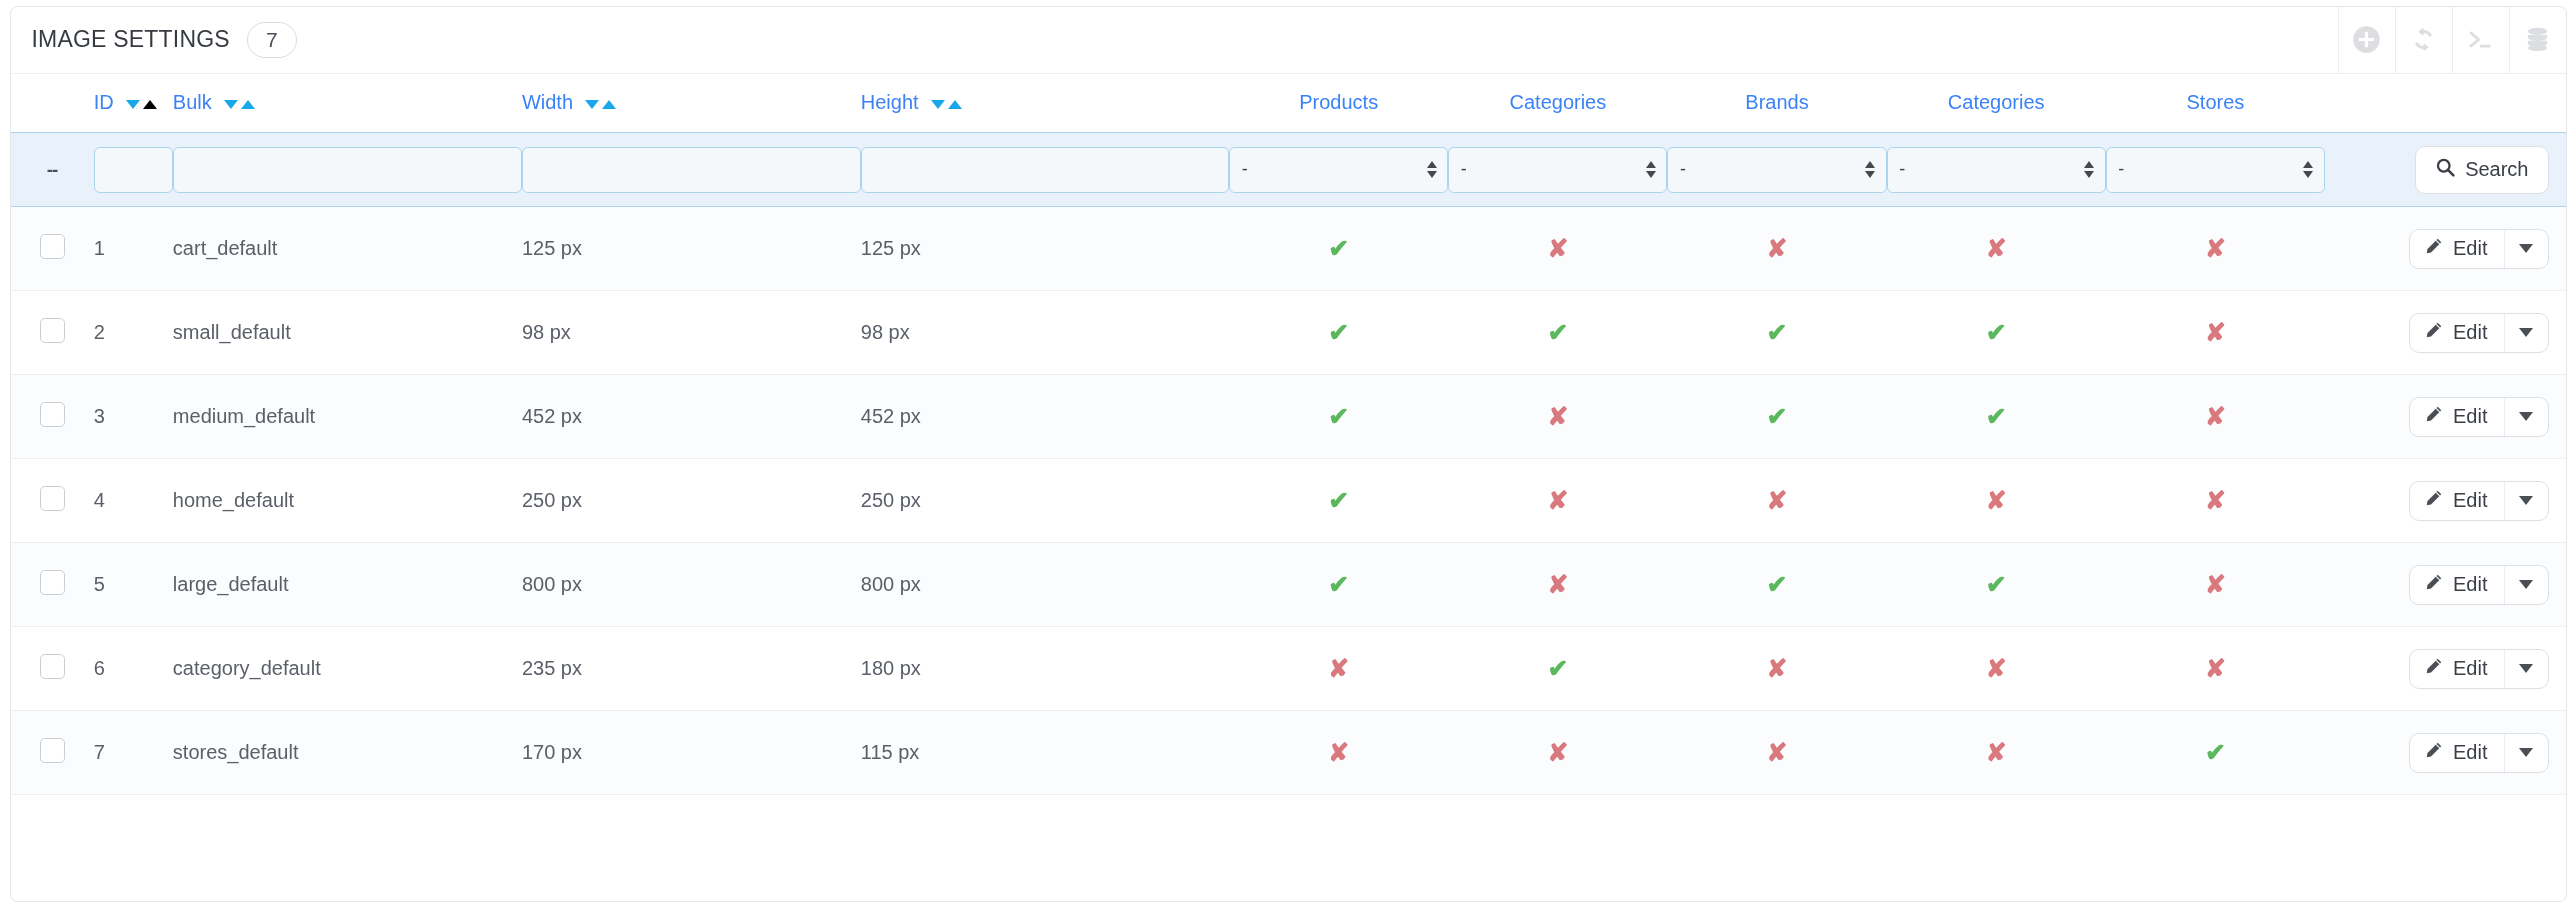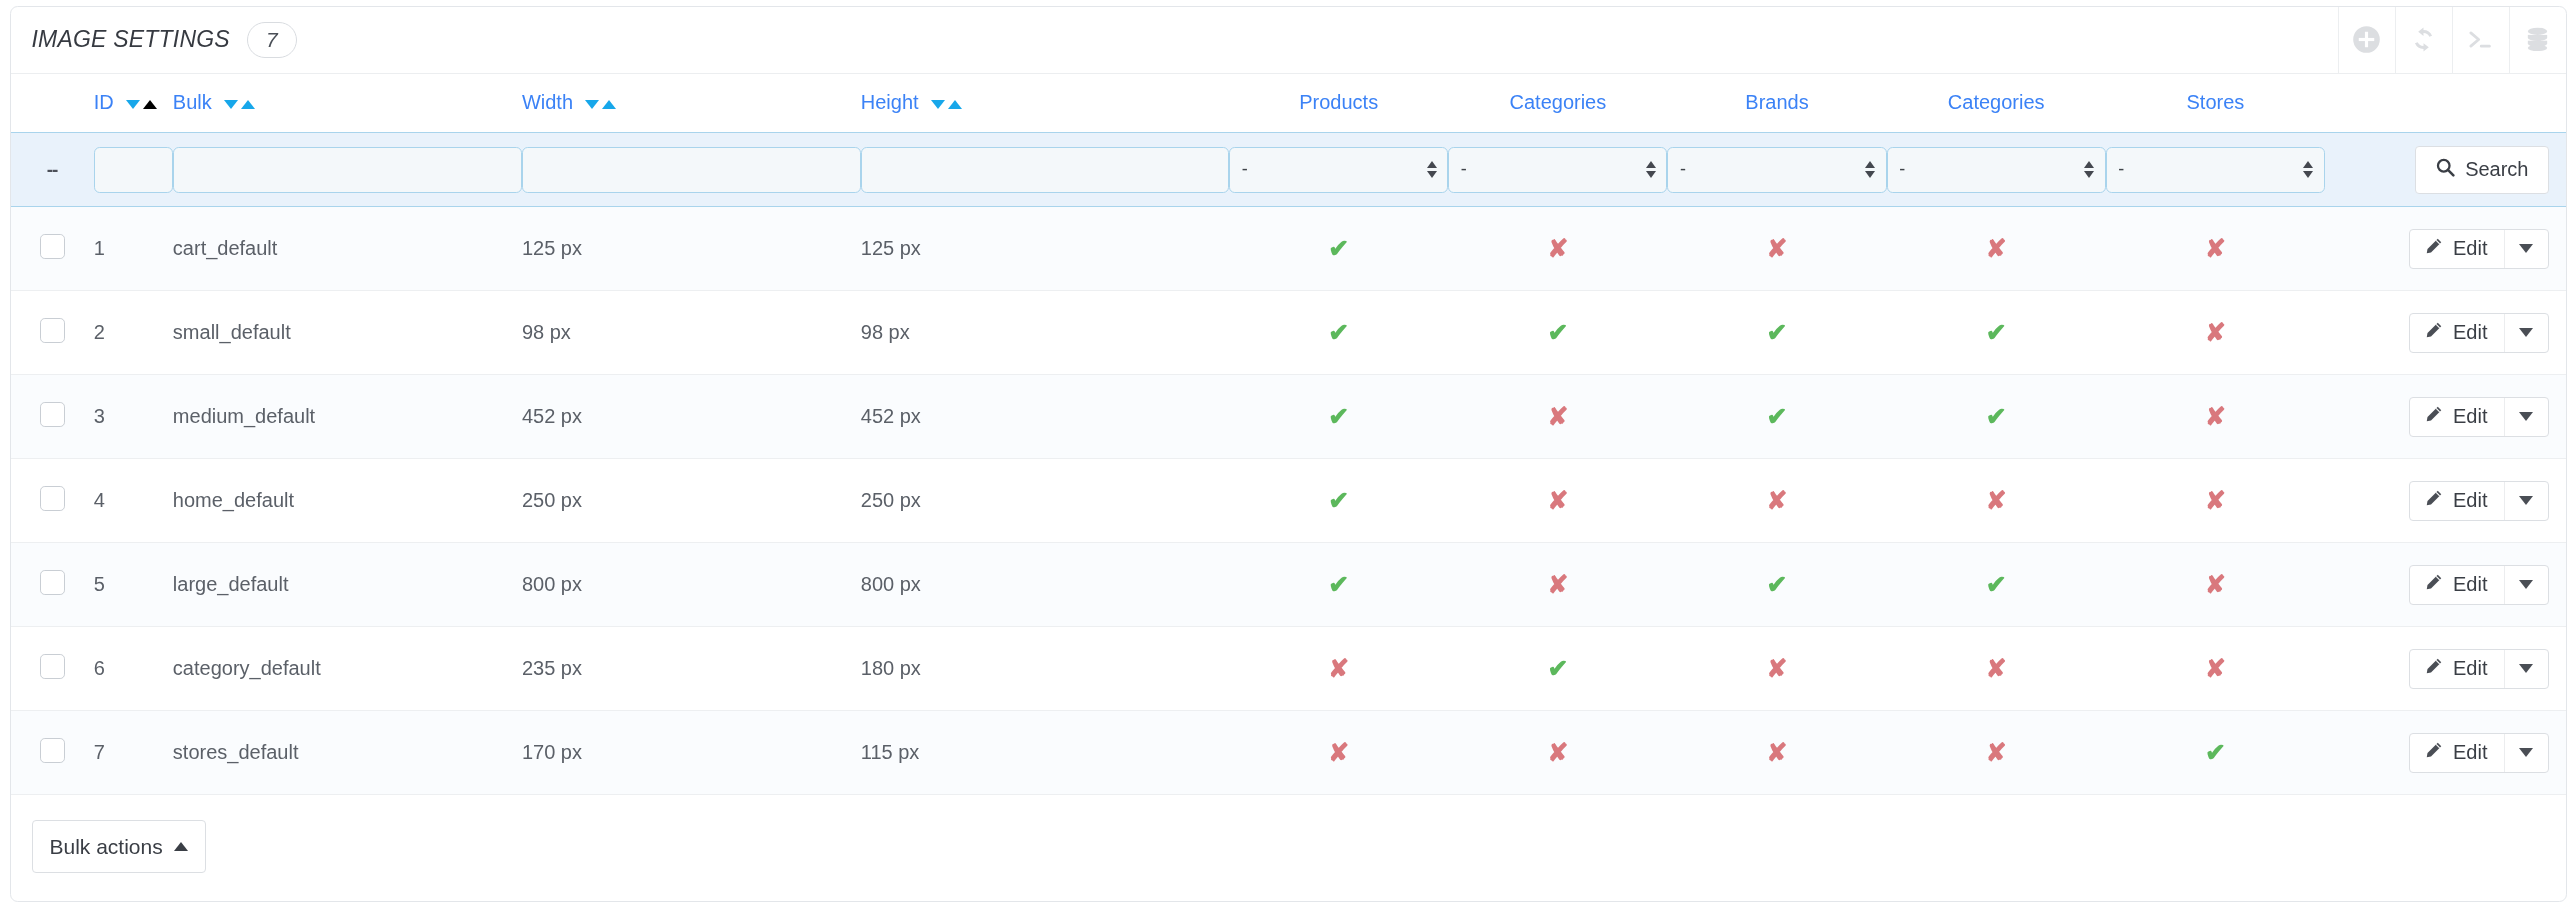--- a/index.html
+++ b/index.html
@@ -19,21 +19,20 @@
     height: 896px;
   }
 
   
   .panel-head {
     height: 67px;
     display: flex;
     align-items: center;
     border-bottom: 1px solid #eceef0;
     position: relative;
-    font-style: italic;
   }
   .panel-title {
     font-size: 23px;
     letter-spacing: 0.2px;
     color: #363a41;
     padding-left: 21px;
     font-weight: 400;
   }
   .count-badge {
     margin-left: 17px;
@@ -170,21 +169,21 @@
     border-right: 5.7px solid transparent;
     border-top: 7.6px solid #44484f;
   }
 
   .btn {
     display: inline-flex;
     align-items: center;
     justify-content: center;
     background: #ffffff;
     border: 1px solid #dcdfe3;
-    border-radius: 4px;
+    border-radius: 10px;
     color: #3a3e45;
     font-size: 20px;
     cursor: pointer;
     font-family: "Liberation Sans", sans-serif;
   }
   .btn-search { height: 48px; padding: 0 19px; gap: 9.5px; }
   .search-wrap { display: flex; justify-content: flex-end; padding-right: 17px; }
 
   
   tbody.rows td {
@@ -620,21 +619,15 @@
                 <span class="edit-caret">
                   <span class="caret-dn"></span>
                 </span>
               </span>
             </div>
           </td>
         </tr>
       </tbody>
   </table>
 
-  <div class="panel-foot">
-    <button class="btn btn-bulk">
-      <span>Bulk actions</span>
-      <span class="caret-up"></span>
-    </button>
-  </div>
 
 </div>
 
 
 </body></html>

